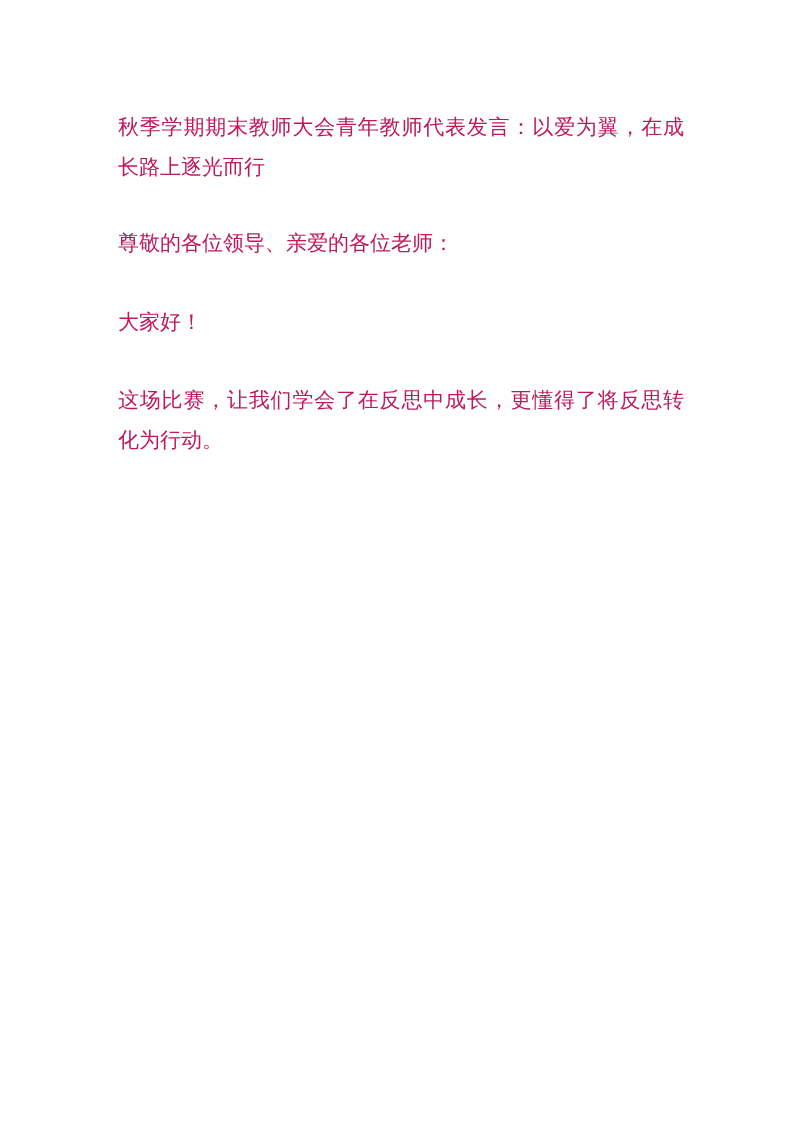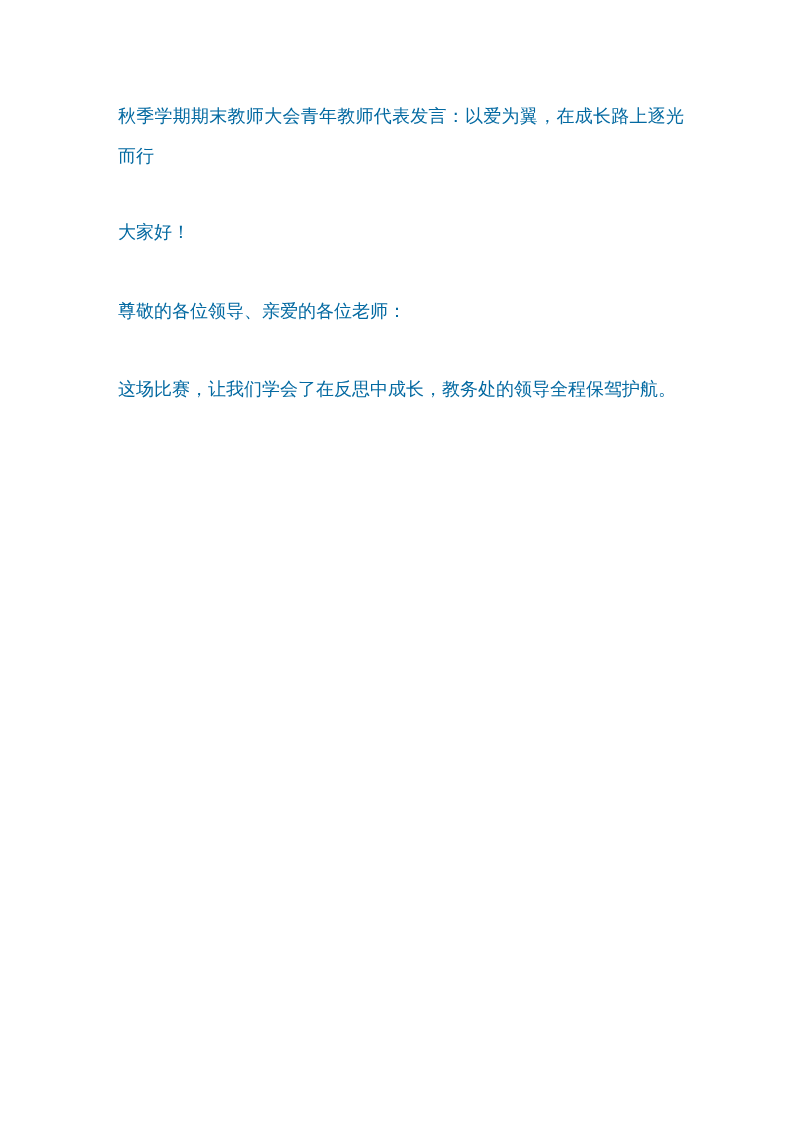--- a/index.html
+++ b/index.html
@@ -1,31 +1,31 @@
 <!DOCTYPE html>
 <html><head>
 <meta charset="utf-8">
 <style>
   html, body { margin: 0; padding: 0; background: #ffffff; }
   body { width: 793px; height: 1122px; overflow: hidden; position: relative; }
   .page {
     position: absolute;
     left: 118px;
-    top: 96px;
+    top: 108px;
     width: 566px;
     font-family: "DejaVu Serif", "Liberation Serif", serif;
-    font-size: 18px;
-    color: #0369a1;
+    font-size: 21px;
+    color: #be185d;
     line-height: 39.5px;
     text-align: justify;
   }
   .para { margin: 0 0 39px 0; }
   .title { margin-bottom: 37px; }
 </style>
 </head>
 <body>
 
 <div class="page">
   <p class="para title">秋季学期期末教师大会青年教师代表发言：以爱为翼，在成长路上逐光而行</p>
+  <p class="para">尊敬的各位领导、亲爱的各位老师：</p>
   <p class="para">大家好！</p>
-  <p class="para">尊敬的各位领导、亲爱的各位老师：</p>
-  <p class="para">这场比赛，让我们学会了在反思中成长，教务处的领导全程保驾护航。</p>
+  <p class="para">这场比赛，让我们学会了在反思中成长，更懂得了将反思转化为行动。</p>
 </div>
 
 </body></html>

